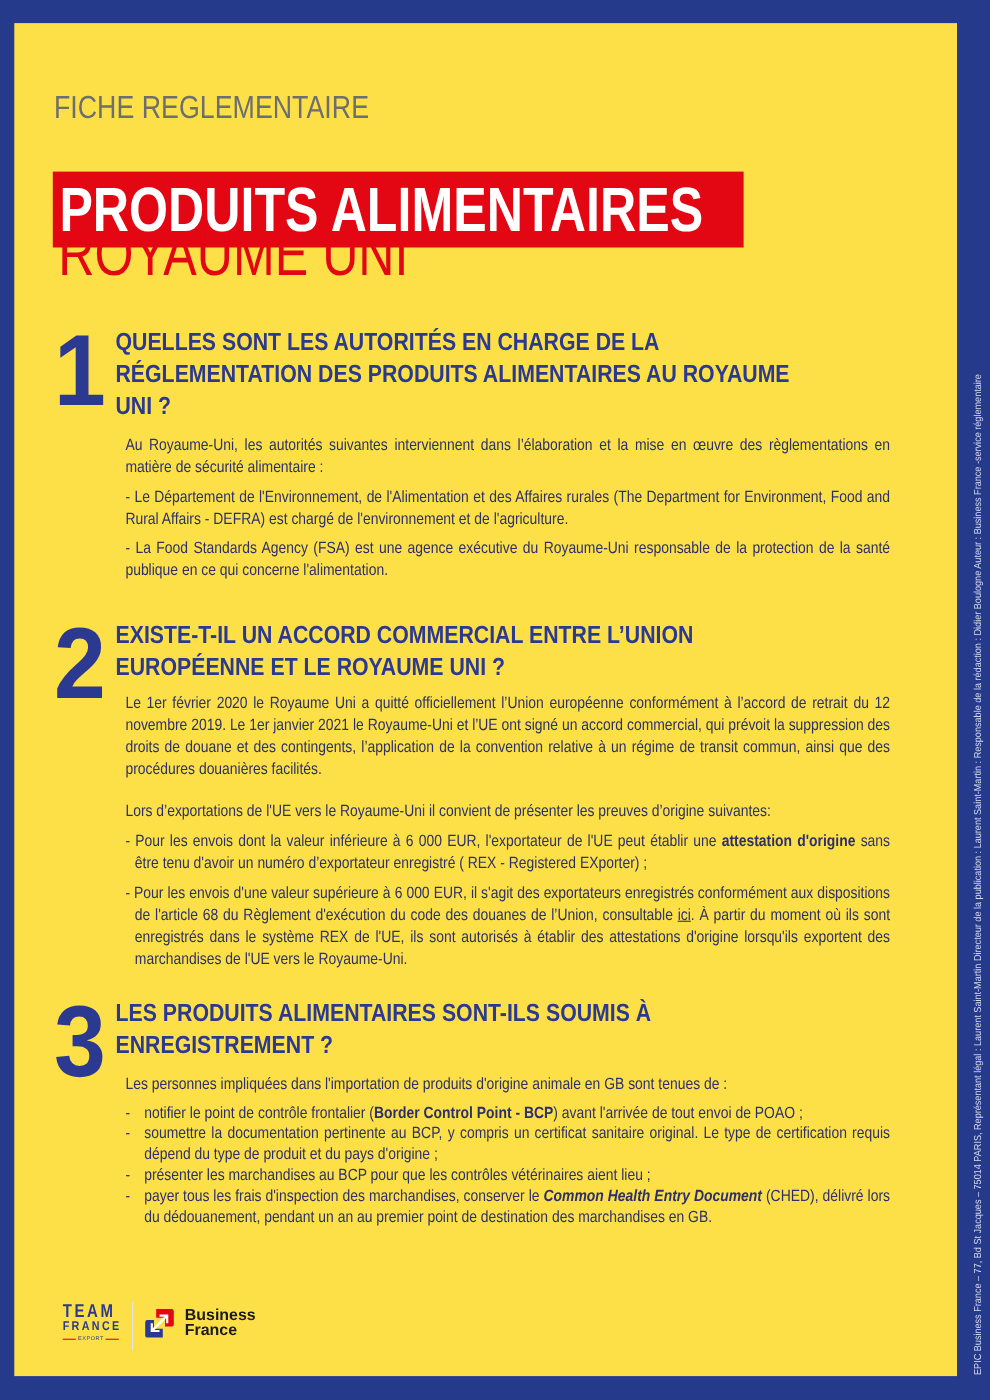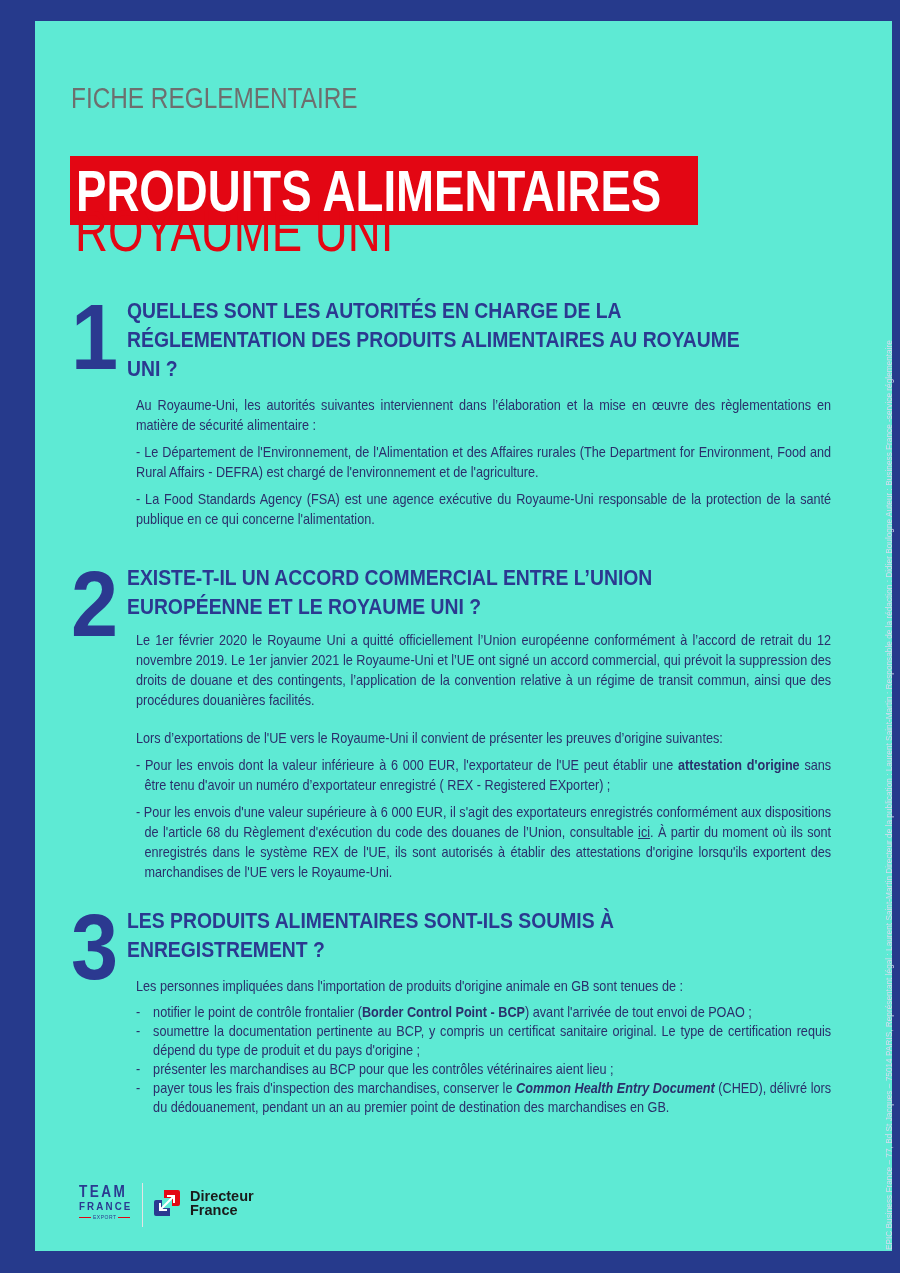--- a/index.html
+++ b/index.html
@@ -1,17 +1,17 @@
 <!DOCTYPE html>
 <html><head>
 <meta charset="utf-8">
 <style>
   html,body{margin:0;padding:0;}
   body{width:900px;height:1273px;background:#263a8c;position:relative;overflow:hidden;font-family:"Liberation Sans",sans-serif;}
-  .page{position:absolute;left:35px;top:21px;width:857px;height:1230px;background:#5eead4;}
+  .page{position:absolute;left:13px;top:21px;width:857px;height:1230px;background:#fde047;}
   .abs{position:absolute;}
   .kicker{left:36px;top:61px;font-size:29px;color:#6e6e6e;transform:scaleX(0.84);transform-origin:left top;white-space:nowrap;line-height:32px;}
   .redbar{left:35px;top:99px;width:628px;height:69px;background:#e30613;margin-top:36px;}
   .redbar .txt{position:absolute;left:6px;top:6px;font-size:57px;font-weight:bold;color:#fff;line-height:58px;transform:scaleX(0.80);transform-origin:left top;white-space:nowrap;}
   .country{left:40px;top:180px;font-size:57px;color:#e30613;line-height:60px;transform:scaleX(0.80);transform-origin:left top;white-space:nowrap;}
   .num{font-size:92px;font-weight:bold;color:#2b3990;line-height:92px;transform:scaleX(0.92);transform-origin:left top;}
   .sec-title{font-size:22.5px;font-weight:bold;color:#2b3990;line-height:29px;transform:scaleX(0.86);transform-origin:left top;width:830px;}
   .body{font-size:14.8px;color:#2b2f6b;line-height:20px;transform:scaleX(0.855);transform-origin:left top;width:813px;text-align:justify;}
   .body p{margin:0;}
   .body .gap{height:7px;}
@@ -105,18 +105,18 @@
   <div class="abs bf-icon">
     <svg width="30" height="30" viewBox="0 0 30 30">
       <path d="M12 2 L26 2 Q28 2 28 4 L28 16 Q28 18 26 18 L20 18 L20 10 L12 10 Z" fill="#e30613"></path>
       <path d="M2 14 Q2 12 4 12 L10 12 L10 20 L18 20 L18 28 L4 28 Q2 28 2 26 Z" fill="#2b3990"></path>
       <path d="M9 21 L21 9" stroke="#ffffff" stroke-width="2.2"></path>
       <path d="M15 8 L22 8 L22 15" fill="none" stroke="#ffffff" stroke-width="2"></path>
       <path d="M8 15 L8 22 L15 22" fill="none" stroke="#ffffff" stroke-width="2"></path>
     </svg>
   </div>
   <div class="abs bf-text">
-    <div>Directeur</div>
+    <div>Business</div>
     <div>France</div>
   </div>
 </div>
 
 <div class="vert"><span>EPIC Business France – 77, Bd St Jacques – 75014 PARIS, Représentant légal : Laurent Saint-Martin Directeur de la publication : Laurent Saint-Martin : Responsable de la rédaction : Didier Boulogne Auteur : Business France -service réglementaire</span></div>
 
 </body></html>

